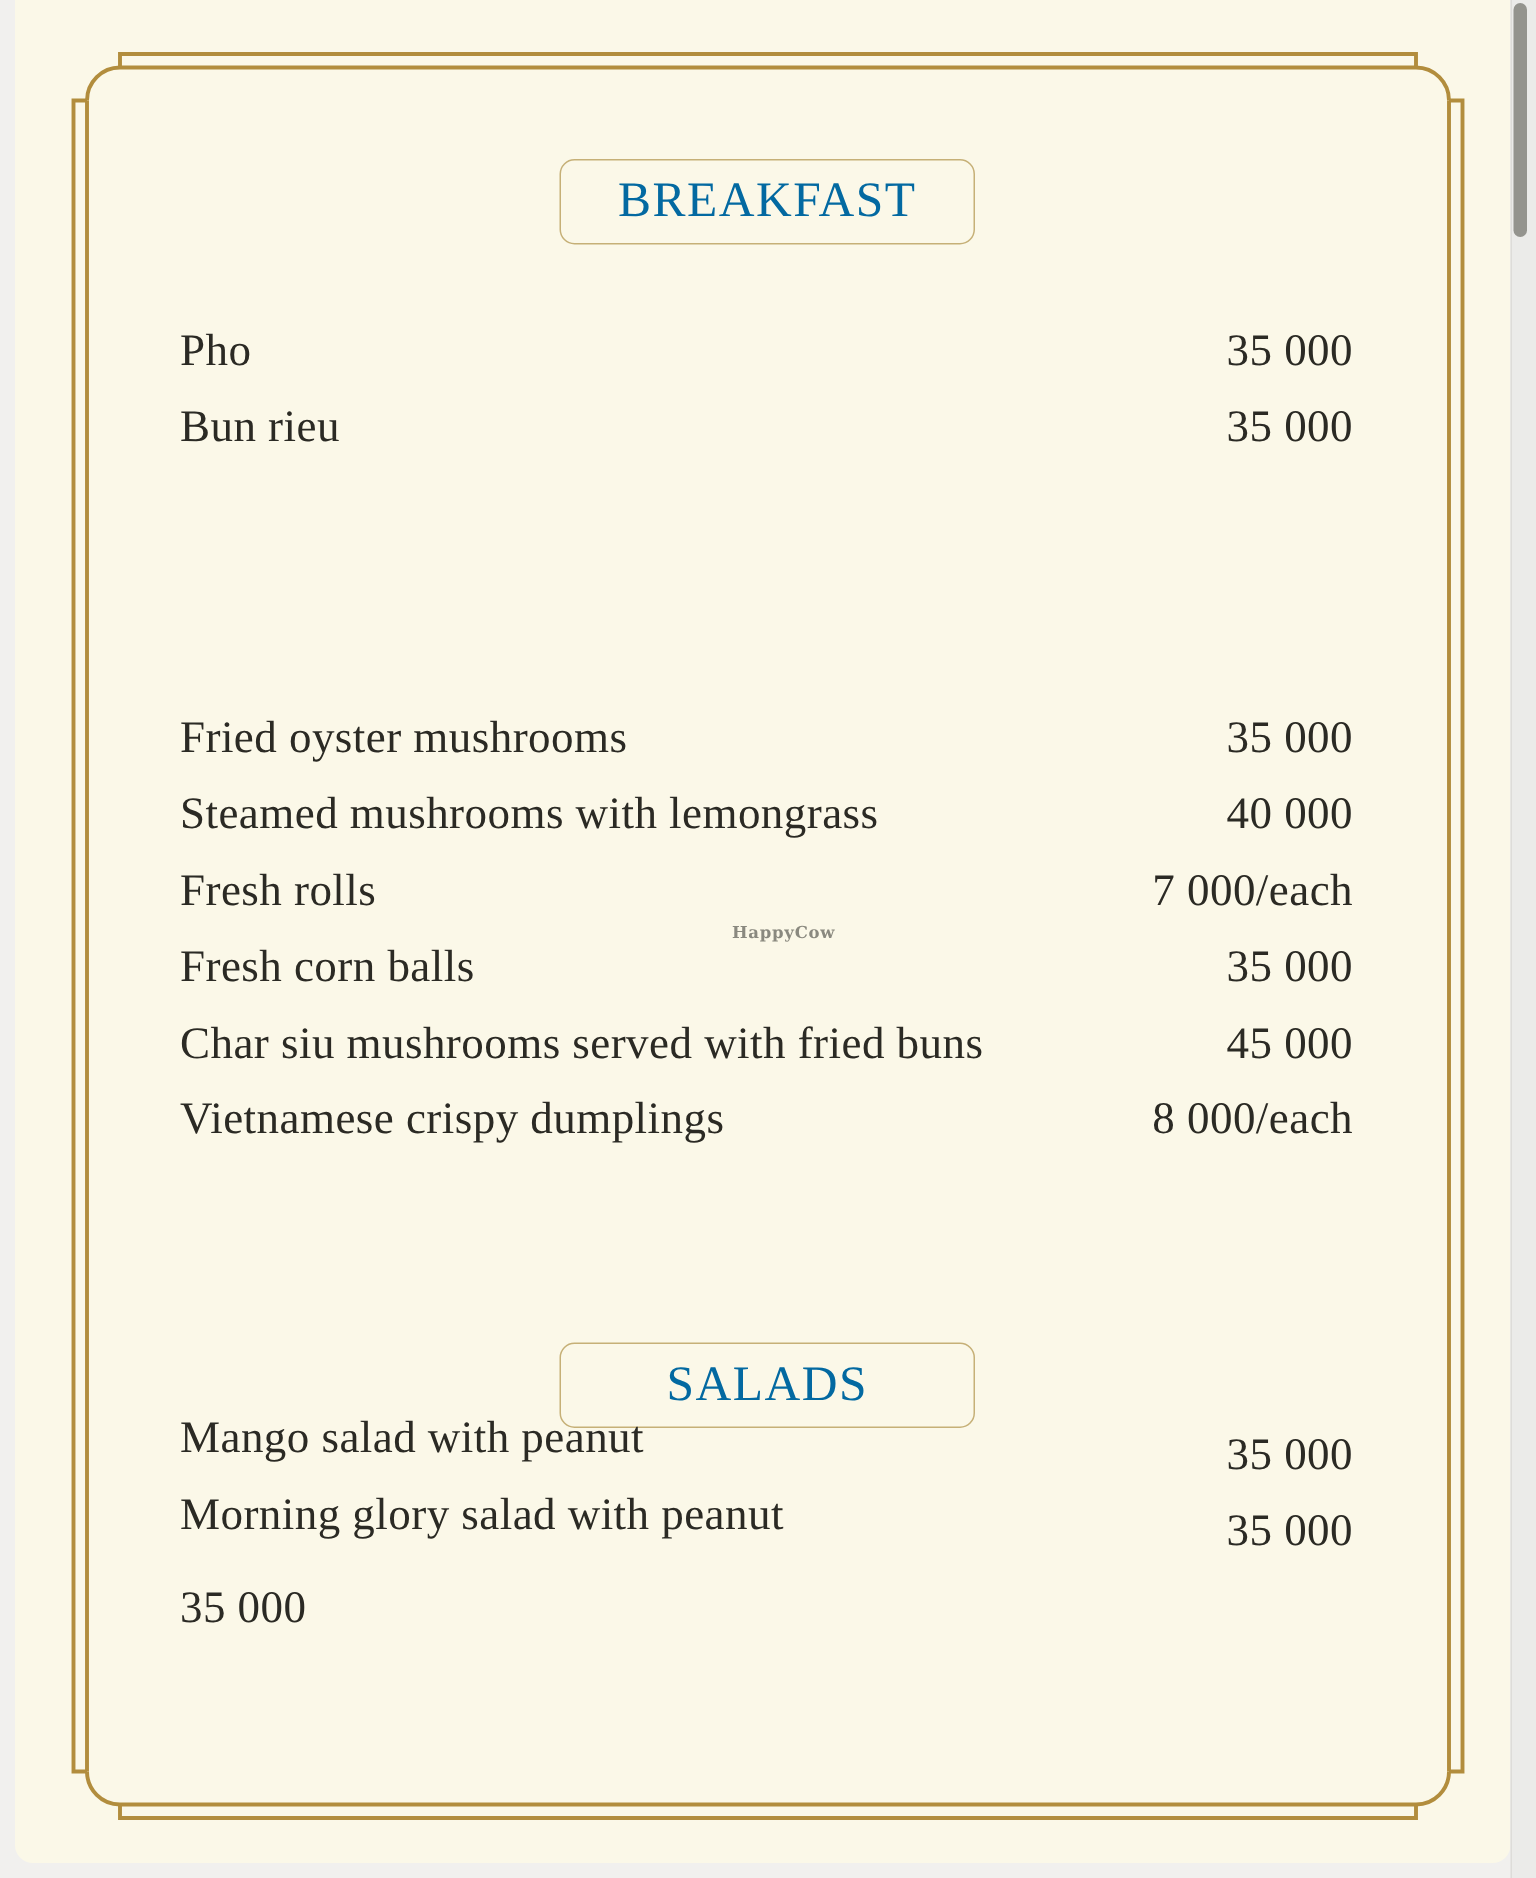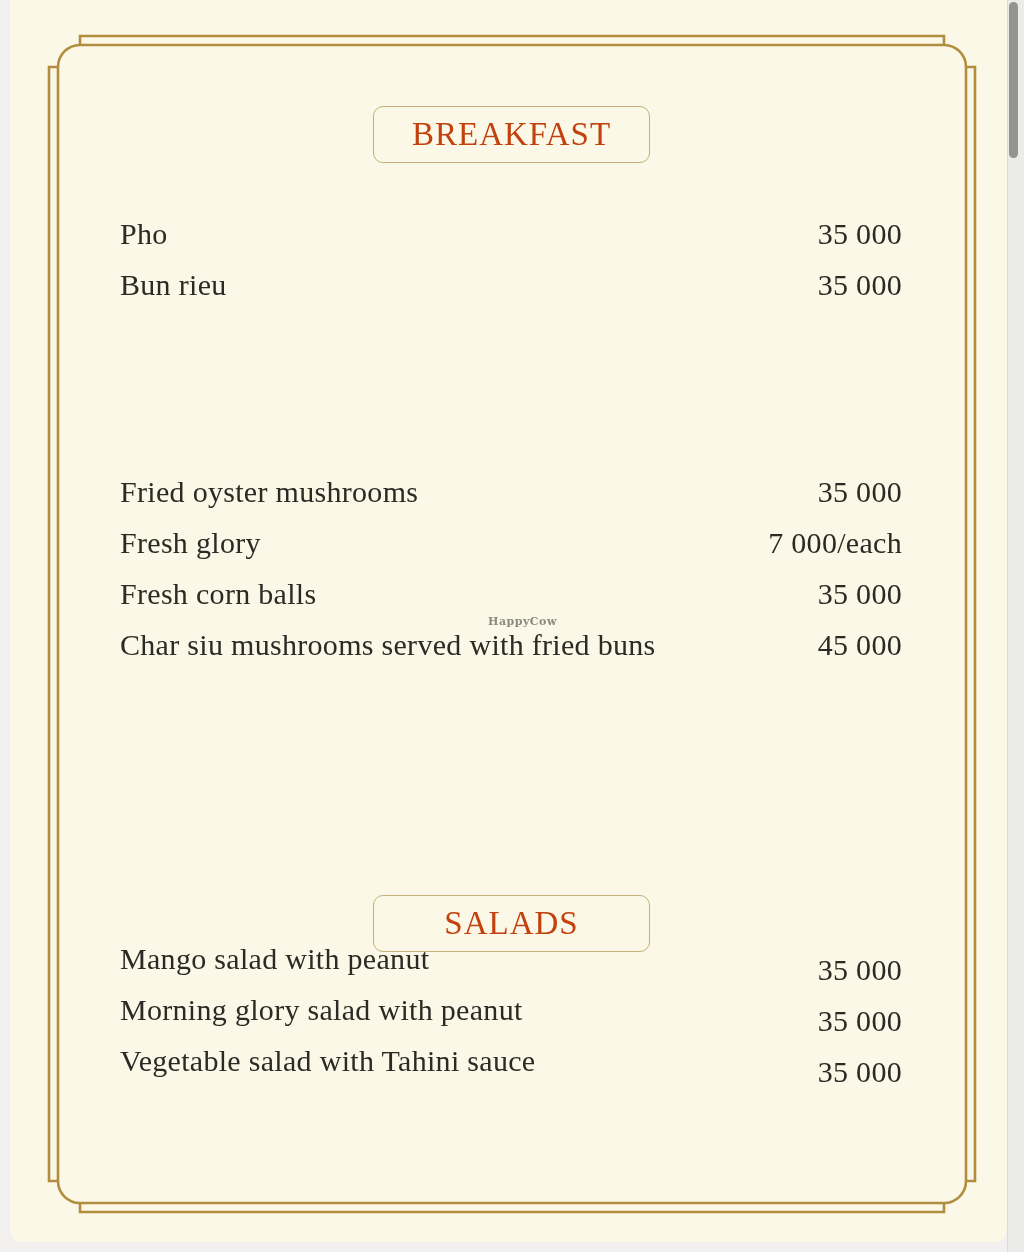--- a/index.html
+++ b/index.html
@@ -27,21 +27,21 @@
     position: absolute;
     left: 363px;
     width: 277px; height: 57px;
     border: 1.5px solid #c6b077;
     border-radius: 10px;
     box-sizing: border-box;
     text-align: center;
     line-height: 54px;
     font-size: 33px;
     letter-spacing: 1px;
-    color: #c2410c;
+    color: #0369a1;
   }
   .box-breakfast  { top: 106px; }
   .box-appetizers { top: 369px; }
   .box-salads     { top: 895px; }
   .rows {
     position: absolute;
     left: 0;
     width: 997px;
     box-sizing: border-box;
   }
@@ -127,47 +127,54 @@
         <span class="item-price">35 000</span>
       </div>
     </div>
 
   <div class="rows rows-appetizers">
       <div class="row">
         <span class="item-name">Fried oyster mushrooms</span>
         <span class="item-price">35 000</span>
       </div>
       <div class="row">
-        <span class="item-name">Fresh glory</span>
+        <span class="item-name">Steamed mushrooms with lemongrass</span>
+        <span class="item-price">40 000</span>
+      </div>
+      <div class="row">
+        <span class="item-name">Fresh rolls</span>
         <span class="item-price">7 000/each</span>
       </div>
       <div class="row">
         <span class="item-name">Fresh corn balls</span>
         <span class="item-price">35 000</span>
       </div>
       <div class="row">
         <span class="item-name">Char siu mushrooms served with fried buns</span>
         <span class="item-price">45 000</span>
+      </div>
+      <div class="row">
+        <span class="item-name">Vietnamese crispy dumplings</span>
+        <span class="item-price">8 000/each</span>
       </div>
     </div>
 
   <div class="section-box box-salads">
     <span>SALADS</span>
   </div>
   <div class="rows rows-salads">
       <div class="row">
         <span class="item-name">Mango salad with peanut</span>
         <span class="item-price">35 000</span>
       </div>
       <div class="row">
         <span class="item-name">Morning glory salad with peanut</span>
         <span class="item-price">35 000</span>
       </div>
       <div class="row">
-        <span class="item-name">Vegetable salad with Tahini sauce</span>
         <span class="item-price">35 000</span>
       </div>
     </div>
 
   <div class="watermark">HappyCow</div>
 </div>
 
 <div class="scrollbar-track">
   <div class="scrollbar-thumb"></div>
 </div>

